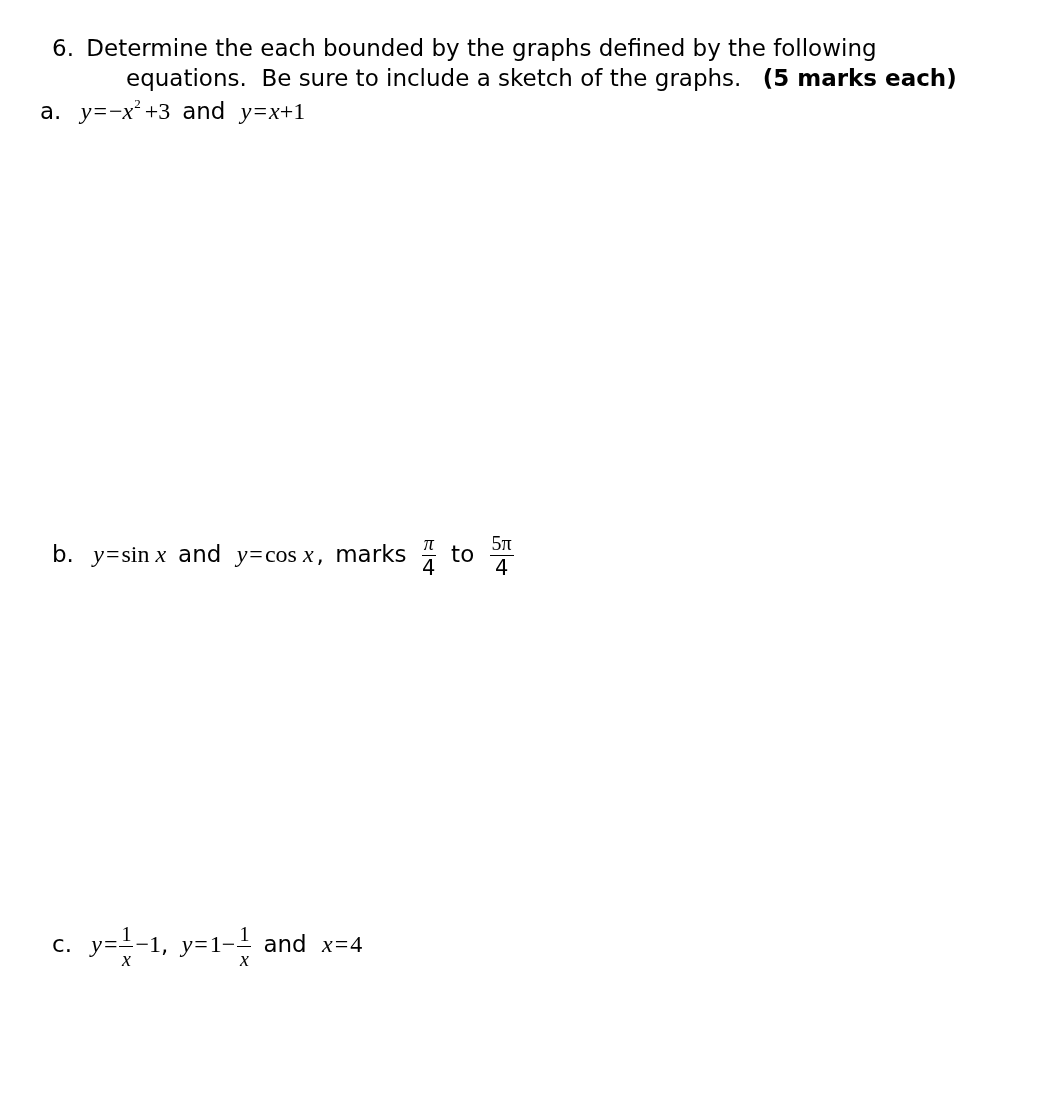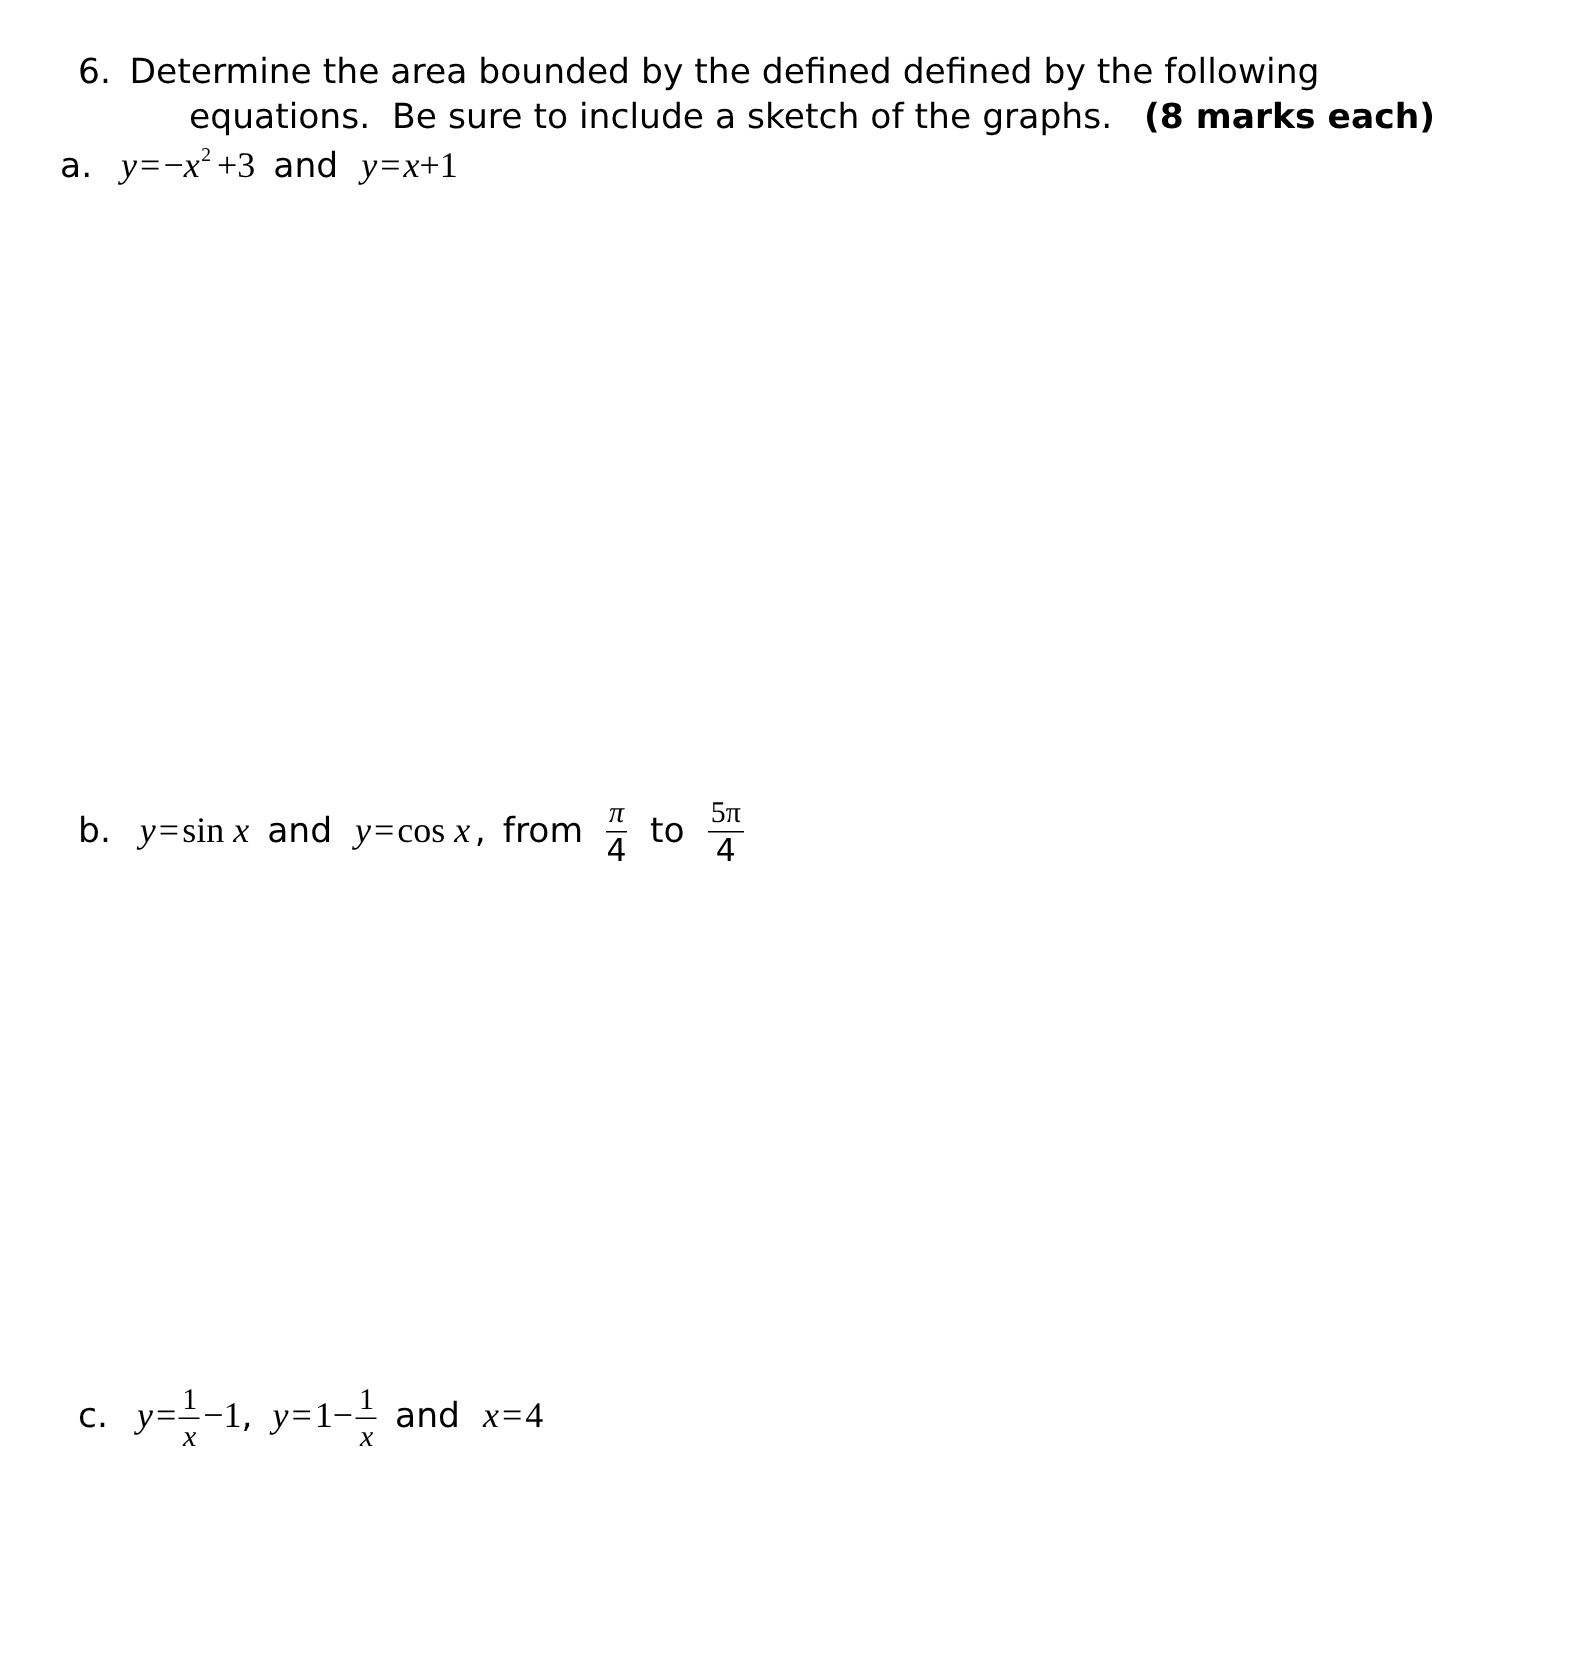--- a/index.html
+++ b/index.html
@@ -55,25 +55,25 @@
     .frac-serif {
       font-family: "Liberation Serif", "DejaVu Serif", serif;
       font-size: 20px;
     }
   </style>
 </head>
 <body>
 
 <div class="line" style="left:52px; top:33px;">
   <span>6.</span>
-  <span style="margin-left:5px;">Determine the area bounded by the defined defined by the following</span>
+  <span style="margin-left:5px;">Determine the each bounded by the graphs defined by the following</span>
 </div>
 <div class="line" style="left:89px; top:63px;">
   <span style="white-space:pre;margin-left:37px;">equations.  Be sure to include a sketch of the graphs.</span>
-  <span class="bold" style="margin-left:14px;">(8 marks each)</span>
+  <span class="bold" style="margin-left:14px;">(5 marks each)</span>
 </div>
 
 <div class="line" style="left:40px; top:96px;">
   <span>a.</span>
   <span class="math" style="margin-left:12px;">
     <span class="mi">y</span><span style="margin:0 2px;">=</span><span>−</span><span class="mi">x</span><span class="sup">2</span><span style="margin-left:4px;">+3</span>
   </span>
   <span style="margin-left:6px;">and</span>
   <span class="math" style="margin-left:8px;">
     <span class="mi">y</span><span style="margin:0 2px;">=</span><span class="mi">x</span><span>+1</span>
@@ -81,21 +81,21 @@
 </div>
 
 <div class="line" style="left:52px; top:526px; line-height:56px;">
   <span>b.</span>
   <span class="math" style="margin-left:12px;font-family:Liberation Serif, serif;">
     <span class="mi">y</span><span style="margin:0 2px;">=</span><span>sin</span> <span class="mi">x</span>
   </span>
   <span style="margin-left:6px;">and</span>
   <span class="math" style="margin-left:8px;margin-top:23px;">
     <span class="mi">y</span><span style="margin:0 2px;">=</span><span>cos</span> <span class="mi">x</span></span><span style="margin-left:3px;">,</span>
-  <span style="margin-left:4px;">from</span>
+  <span style="margin-left:4px;">marks</span>
   <span class="frac" style="margin-left:8px;">
     <span class="num frac-serif mi">π</span>
     <span class="den frac-sans">4</span>
   </span>
   <span style="margin-left:6px;">to</span>
   <span class="frac" style="margin-left:8px;">
     <span class="num frac-serif"><span>5π</span></span>
     <span class="den frac-sans">4</span>
   </span>
 </div>

